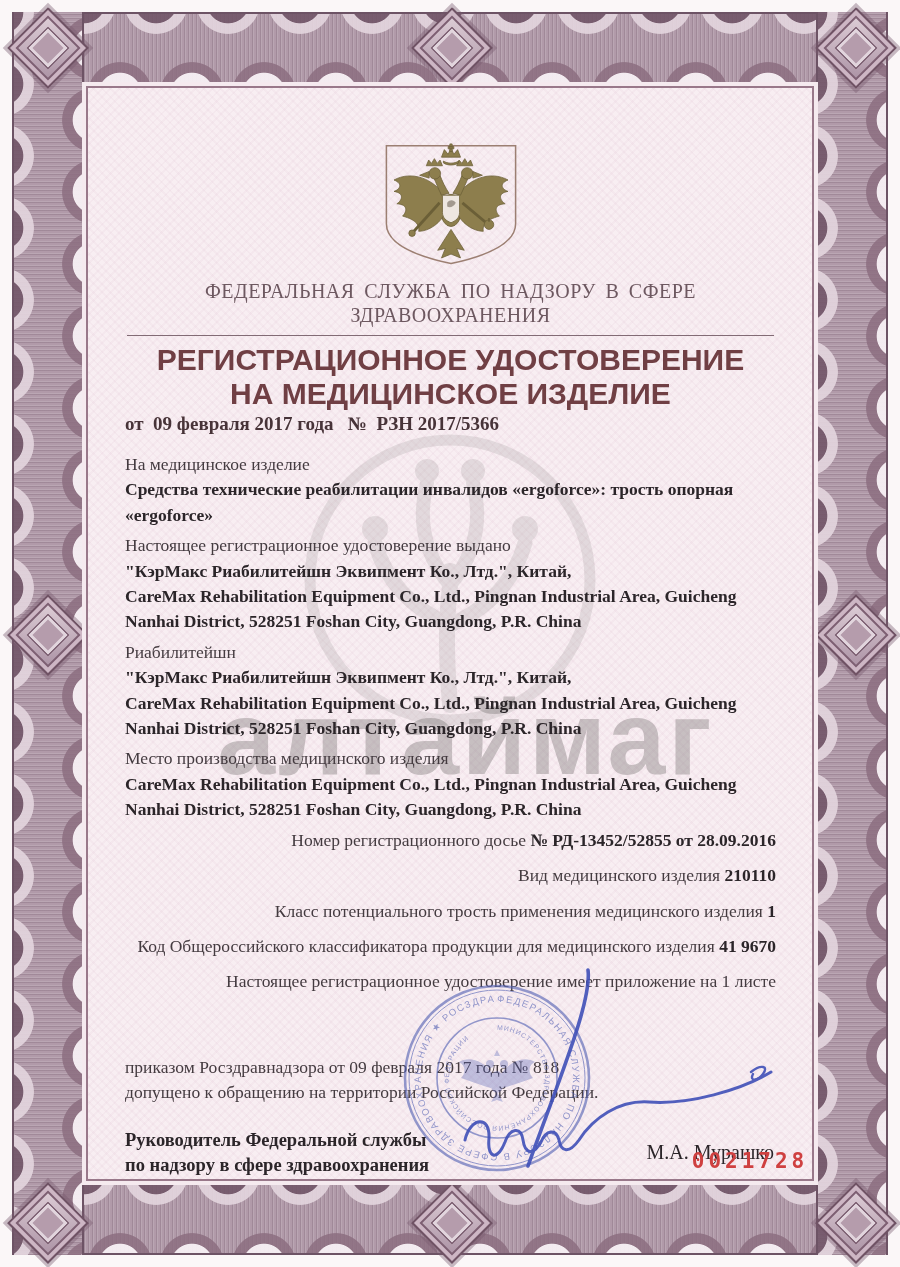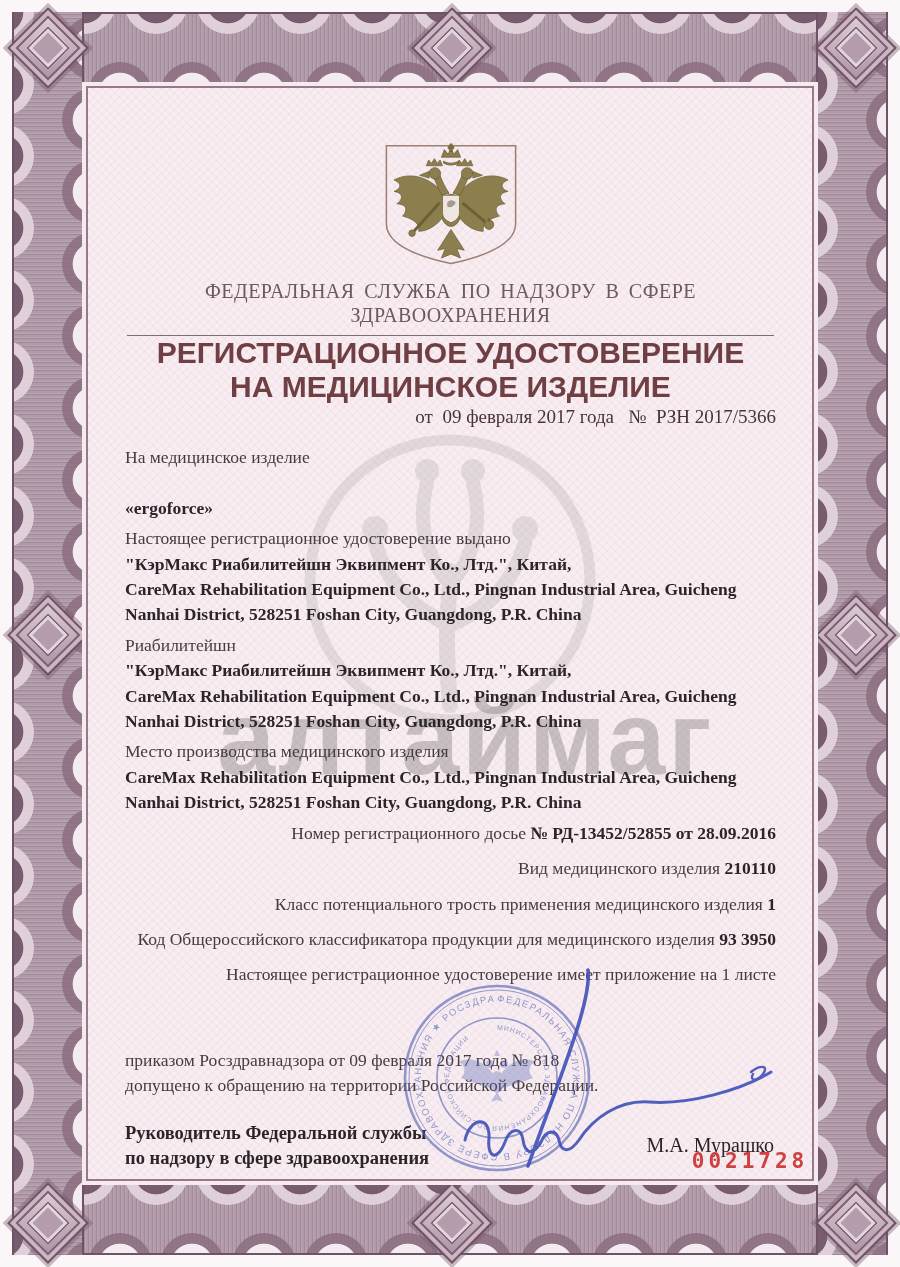--- a/index.html
+++ b/index.html
@@ -46,25 +46,25 @@
   .wm-layer{position:absolute;inset:0;z-index:0;pointer-events:none;}
   .content{position:relative;z-index:1;padding:0 36px 0 37px;}
   .overlay{position:absolute;z-index:2;pointer-events:none;}
 
   
   .emblem-wrap{text-align:center;margin-top:54px;}
   .authority{text-align:center;font-size:20px;line-height:24px;color:#6d5860;
     letter-spacing:.5px;word-spacing:4px;}
   .authority2{text-align:center;font-size:19px;line-height:24px;color:#6d5860;letter-spacing:.5px;}
   .hr{border:0;border-top:1.5px solid #826b75;margin:8px 2px 0 2px;}
-  .title1{text-align:center;font-family:"Liberation Sans",sans-serif;font-weight:700;
+  .title1{margin-top:7px;text-align:center;font-family:"Liberation Sans",sans-serif;font-weight:700;
     font-size:30px;line-height:34px;color:#703f44;letter-spacing:0;}
   .title2{text-align:center;font-family:"Liberation Sans",sans-serif;font-weight:700;
     font-size:30px;line-height:34px;color:#703f44;}
-  .title-date{text-align:right;font-size:19px;line-height:26px;font-weight:400;color:#473338;white-space:pre;}
+  .title-date{text-align:left;font-size:19px;line-height:26px;font-weight:700;color:#473338;white-space:pre;}
 
   
   .blk{margin:5px 0 0;font-size:17.5px;line-height:25.4px;}
   .blk.first{margin-top:15px;}
   .blk .lbl{color:#443b40;}
   .blk .val{font-weight:700;color:#2b2529;}
   .row{margin:10px 0 0;font-size:17.5px;line-height:25.4px;color:#443b40;text-align:right;}
   .row b{font-weight:700;color:#2b2529;}
   .row.tight{margin-top:5px;}
   .order{margin:60px 0 0;font-size:17.5px;line-height:25.4px;color:#443b40;}
@@ -162,21 +162,21 @@
 
       <div class="authority">ФЕДЕРАЛЬНАЯ СЛУЖБА ПО НАДЗОРУ В СФЕРЕ ЗДРАВООХРАНЕНИЯ</div>
       <hr class="hr">
 
       <div class="title1">РЕГИСТРАЦИОННОЕ УДОСТОВЕРЕНИЕ</div>
       <div class="title2">НА МЕДИЦИНСКОЕ ИЗДЕЛИЕ</div>
       <div class="title-date">от  09 февраля 2017 года   №  РЗН 2017/5366</div>
 
       <p class="blk first">
         <span class="lbl">На медицинское изделие</span><br>
-        <br>
+        <span class="val">Средства технические реабилитации инвалидов «ergoforce»: трость опорная</span><br>
         <span class="val">«ergoforce»</span>
       </p>
 
       <p class="blk">
         <span class="lbl">Настоящее регистрационное удостоверение выдано</span><br>
         <span class="val">"КэрМакс Риабилитейшн Эквипмент Ко., Лтд.", Китай,</span><br>
         <span class="val">CareMax Rehabilitation Equipment Co., Ltd., Pingnan Industrial Area, Guicheng</span><br>
         <span class="val">Nanhai District, 528251 Foshan City, Guangdong, P.R. China</span>
       </p>
 
@@ -200,21 +200,21 @@
       <p class="row">
         <span>Вид медицинского изделия</span>
         <b>210110</b>
       </p>
       <p class="row">
         <span>Класс потенциального трость применения медицинского изделия</span>
         <b>1</b>
       </p>
       <p class="row">
         <span>Код Общероссийского классификатора продукции для медицинского изделия</span>
-        <b>93 3950</b>
+        <b>41 9670</b>
       </p>
       <p class="row">
         <span>Настоящее регистрационное удостоверение имеет приложение на 1 листе</span>
       </p>
 
       <p class="order">
         <span>приказом Росздравнадзора от 09 февраля 2017 года № 818</span><br>
         <span>допущено к обращению на территории Российской Федерации.</span>
       </p>
 

